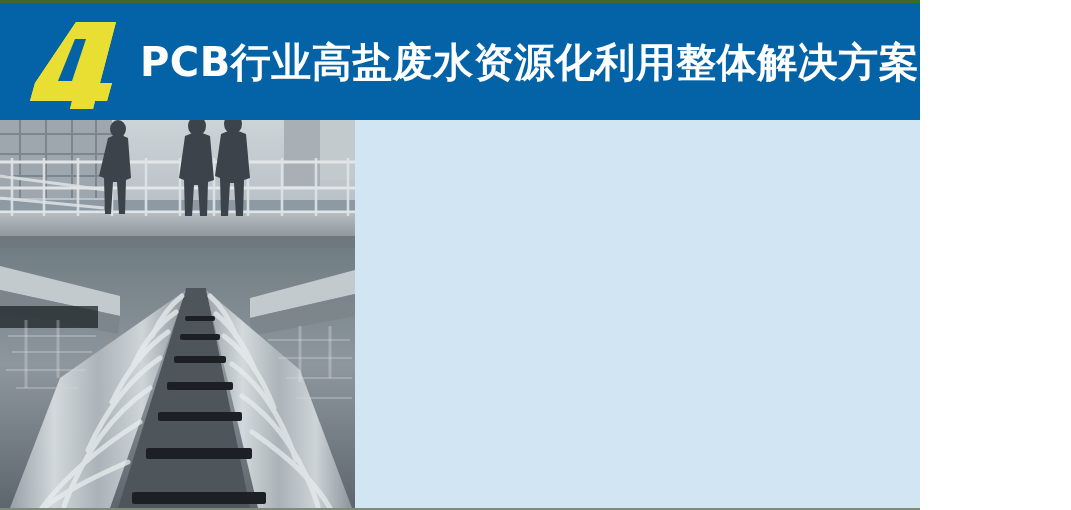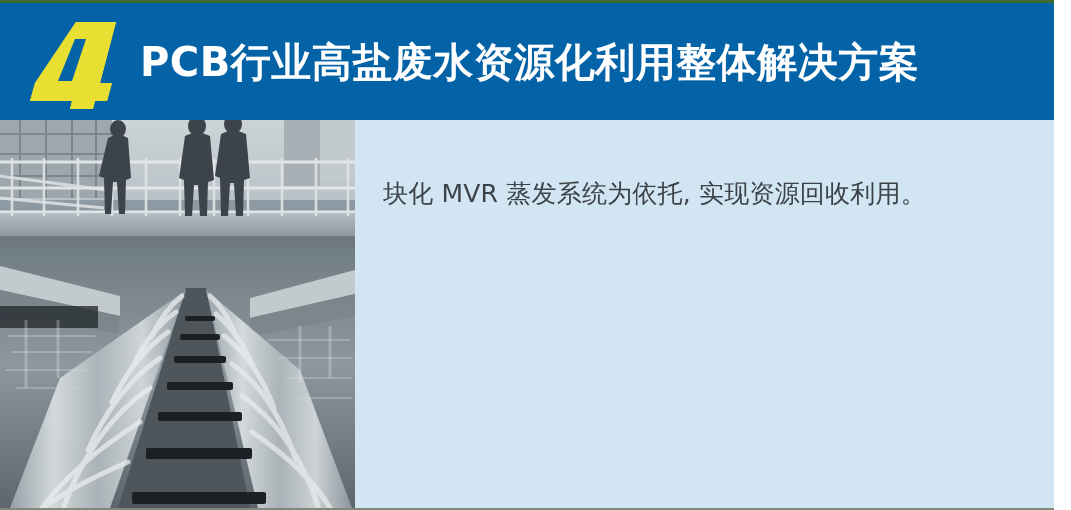--- a/index.html
+++ b/index.html
@@ -8,21 +8,21 @@
     background: #ffffff;
   }
   body {
     width: 1071px;
     height: 510px;
     font-family: "Liberation Sans", "DejaVu Sans", sans-serif;
     overflow: hidden;
   }
   .page {
     position: relative;
-    width: 1054px;
+    width: 920px;
     height: 510px;
     background: #e5e5e5;
     overflow: hidden;
   }
 
   
   .top-rule {
     position: absolute;
     left: 0; top: 0;
     width: 1071px;
@@ -251,21 +251,20 @@
         </g>
 
         <g stroke="#e7ebed" stroke-width="3" opacity="0.3">
           <path d="M26 200 V268 M58 200 V258 M300 206 V262 M330 206 V258"></path>
         </g>
       </svg>
     </div>
 
     <div class="text-panel">
       <div class="body-copy">
-        <span class="line">块化 MVR 蒸发系统为依托, 实现资源回收利用。</span>
       </div>
     </div>
 
   </div>
 
   <div class="bottom-rule"></div>
 
 </div>
 
 </body></html>

